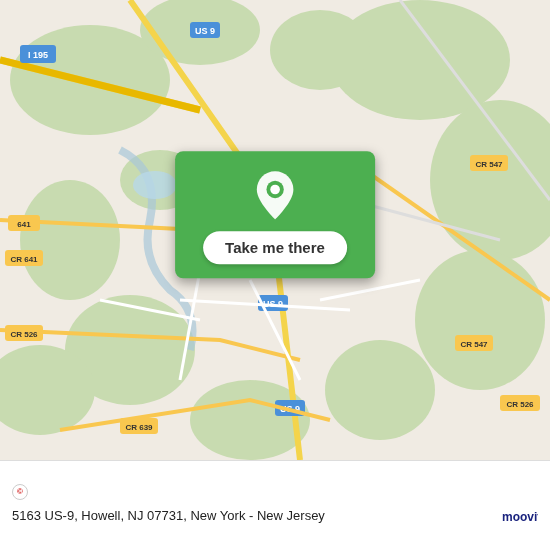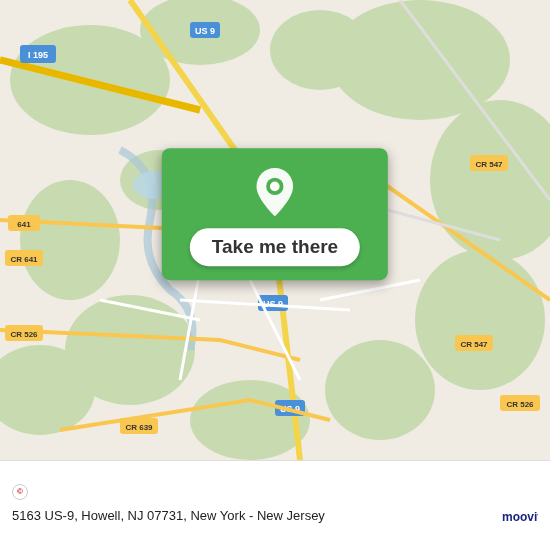--- a/index.html
+++ b/index.html
@@ -52,21 +52,21 @@
       height: 52px;
       margin-bottom: 10px;
     }
 
     #take-me-there-btn {
       background-color: white;
       color: #333;
       border: none;
       border-radius: 20px;
       padding: 8px 22px;
-      font-size: 19px;
+      font-size: 15px;
       font-weight: 600;
       cursor: pointer;
       white-space: nowrap;
       box-shadow: 0 2px 4px rgba(0,0,0,0.2);
     }
 
     
     #bottom-bar {
       width: 550px;
       height: 90px;

